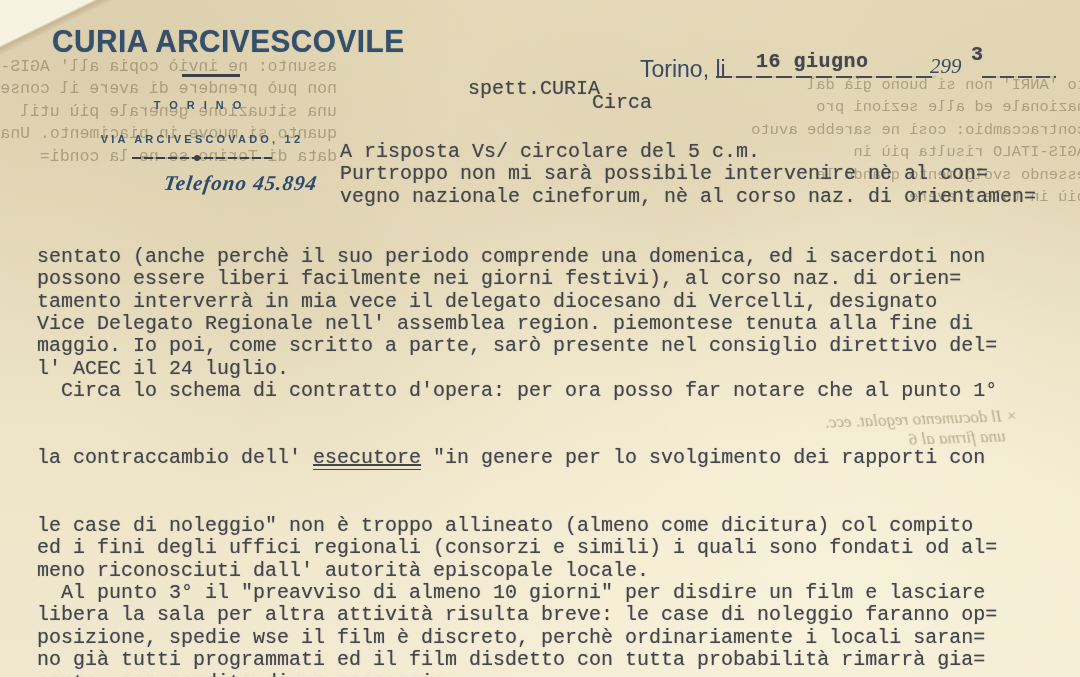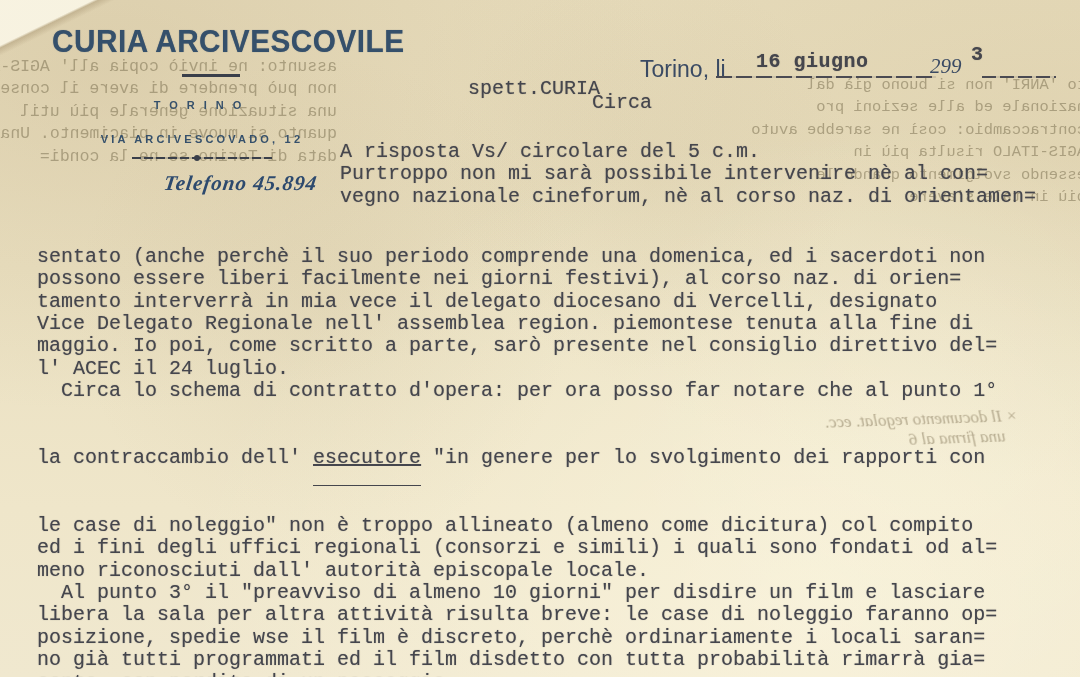--- a/index.html
+++ b/index.html
@@ -73,21 +73,21 @@
     font-family:"Liberation Serif","DejaVu Serif",serif;font-style:italic;font-size:21px;}
   .dl-year-digit{position:absolute;left:341px;top:-6px;font-size:20px;font-weight:bold;color:#45464d;}
 
   
   .tw{color:#45464d;font-size:20px;line-height:22.4px;white-space:pre;
       text-shadow:0 0 1px rgba(62,62,72,.5);}
   .recipient1{position:absolute;left:468px;top:78px;}
   .recipient2{position:absolute;left:592px;top:92px;}
   .intro{position:absolute;left:340px;top:111px;margin-top:30px;}
   .mainbody{position:absolute;left:37px;top:201px;}
-  .u2{text-decoration:underline;border-bottom:1.5px solid #45464d;padding-bottom:16px;}
+  .u2{text-decoration:underline;border-bottom:1.5px solid #45464d;padding-bottom:0px;}
 
   
   .ghost{position:absolute;color:rgba(126,114,84,.55);font-size:16.5px;line-height:22.4px;
     white-space:pre;filter:blur(.7px);transform:scaleX(-1);pointer-events:none;}
   .ghost-left{left:-8px;top:56px;width:345px;}
   .ghost-right{left:856px;top:74px;width:230px;font-size:15.5px;}
   .ghost-hand{
     position:absolute;left:788px;top:410px;width:230px;
     font-family:"Liberation Serif","DejaVu Serif",serif;font-style:italic;font-size:17px;
     color:rgba(120,106,75,.5);filter:blur(.6px);transform:scaleX(-1) rotate(2deg);

